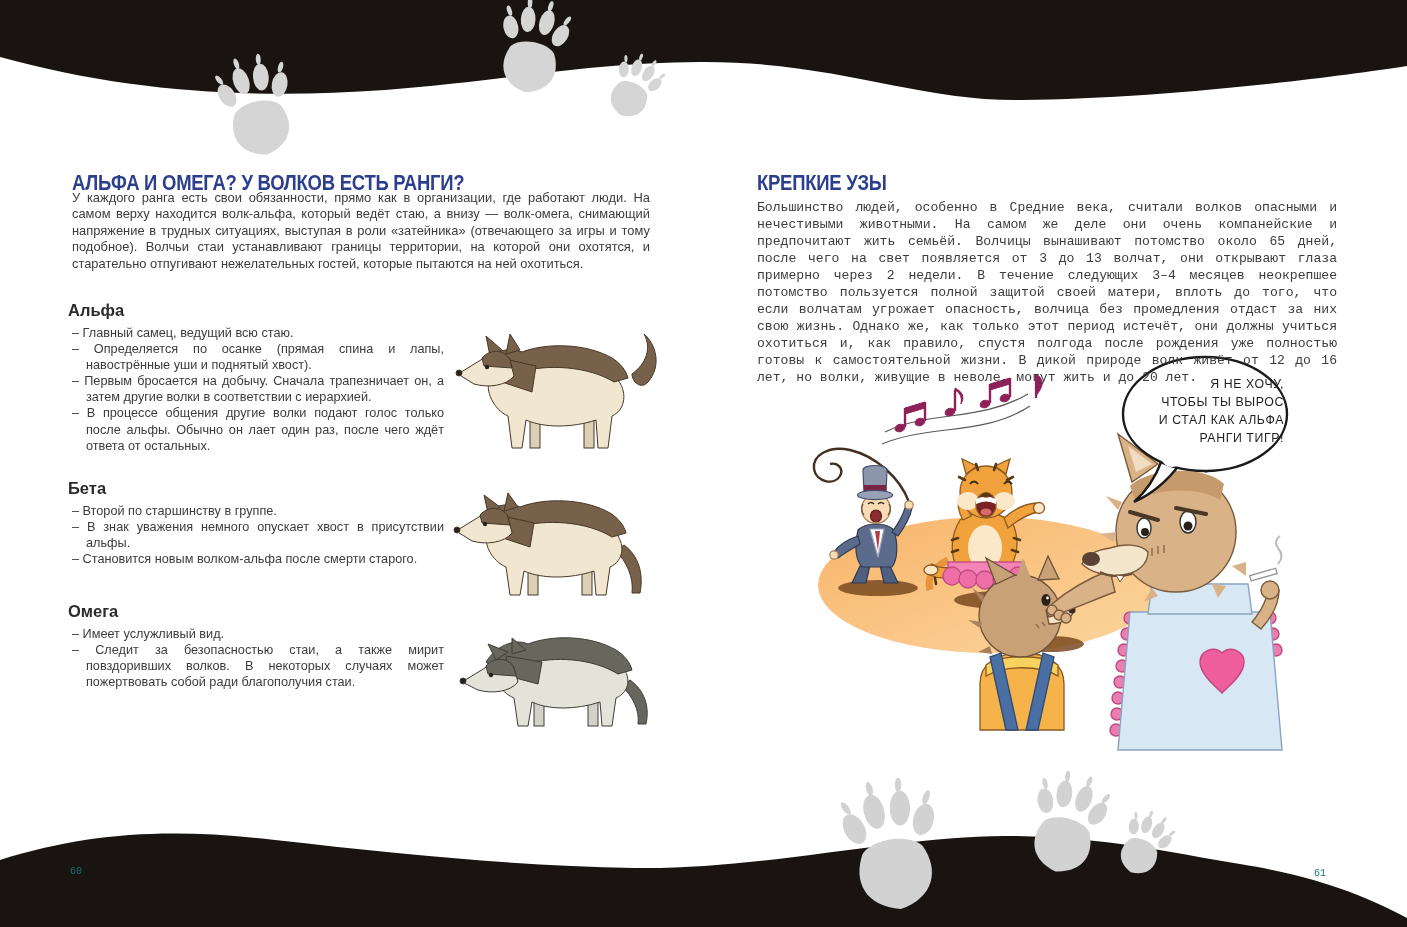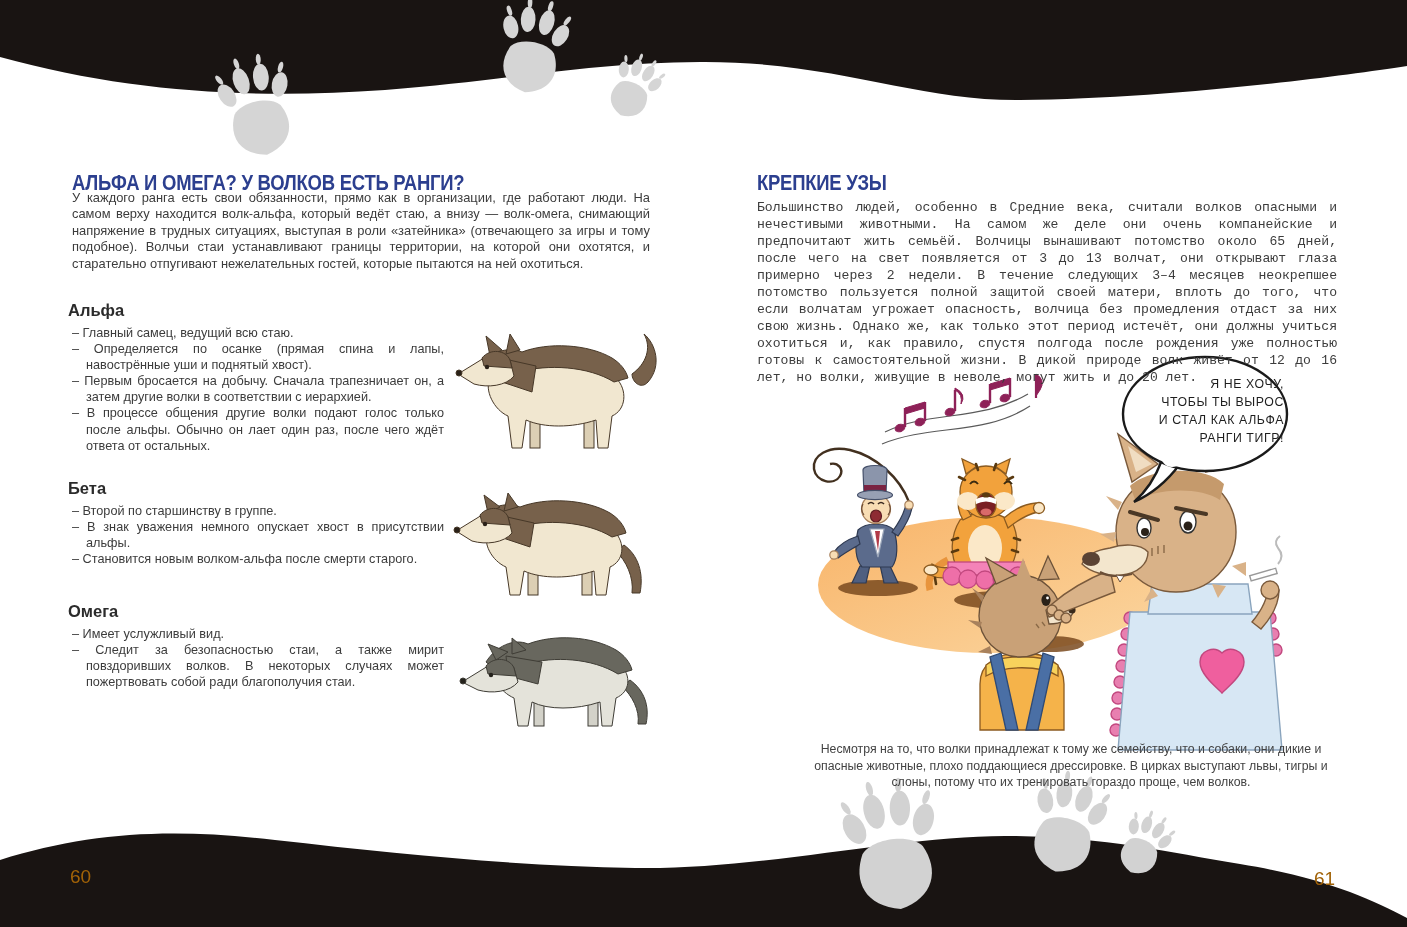--- a/index.html
+++ b/index.html
@@ -2,21 +2,21 @@
 <html><head>
 <meta charset="utf-8">
 <style>
   html,body{margin:0;padding:0;background:#fff;}
   #spread{position:relative;width:1407px;height:927px;background:#fff;overflow:hidden;
           font-family:"Liberation Sans", sans-serif;color:#3a3a3a;}
   svg{display:block;}
   .band{position:absolute;left:0;width:1407px;pointer-events:none;}
   #band-top{top:0;height:170px;}
   #band-bottom{top:767px;height:160px;}
-  .pagenum{position:absolute;color:#a16207;font-size:19px;z-index:5;}
+  .pagenum{position:absolute;color:#0f766e;font-size:10px;z-index:5;font-family:Liberation Mono, monospace;}
   #pagenum-left{left:70px;top:866px;}
   #pagenum-right{left:1314px;top:868px;}
 
   .head{position:absolute;font-weight:bold;color:#2c3f8f;font-size:21.5px;
         letter-spacing:-.3px;transform:scaleX(.86);transform-origin:left top;white-space:nowrap;z-index:3;}
   #head-left{left:72px;top:157px;}
   #head-right{left:757px;top:157px;}
 
   .bodytext{position:absolute;text-align:justify;color:#3c3c3c;z-index:3;}
   #intro-left{left:72px;top:177px;width:578px;font-size:12.9px;line-height:16.4px;}
@@ -342,15 +342,14 @@
     </svg>
   </div>
 
   <div id="speech-text">
     <div>Я НЕ ХОЧУ,</div>
     <div>ЧТОБЫ ТЫ ВЫРОС</div>
     <div>И СТАЛ КАК АЛЬФА</div>
     <div>РАНГИ ТИГР!</div>
   </div>
 
-  <div id="caption">Несмотря на то, что волки принадлежат к тому же семейству, что и собаки, они дикие и опасные животные, плохо поддающиеся дрессировке. В цирках выступают львы, тигры и слоны, потому что их тренировать гораздо проще, чем волков.</div>
 
 </div>
 
 </body></html>

